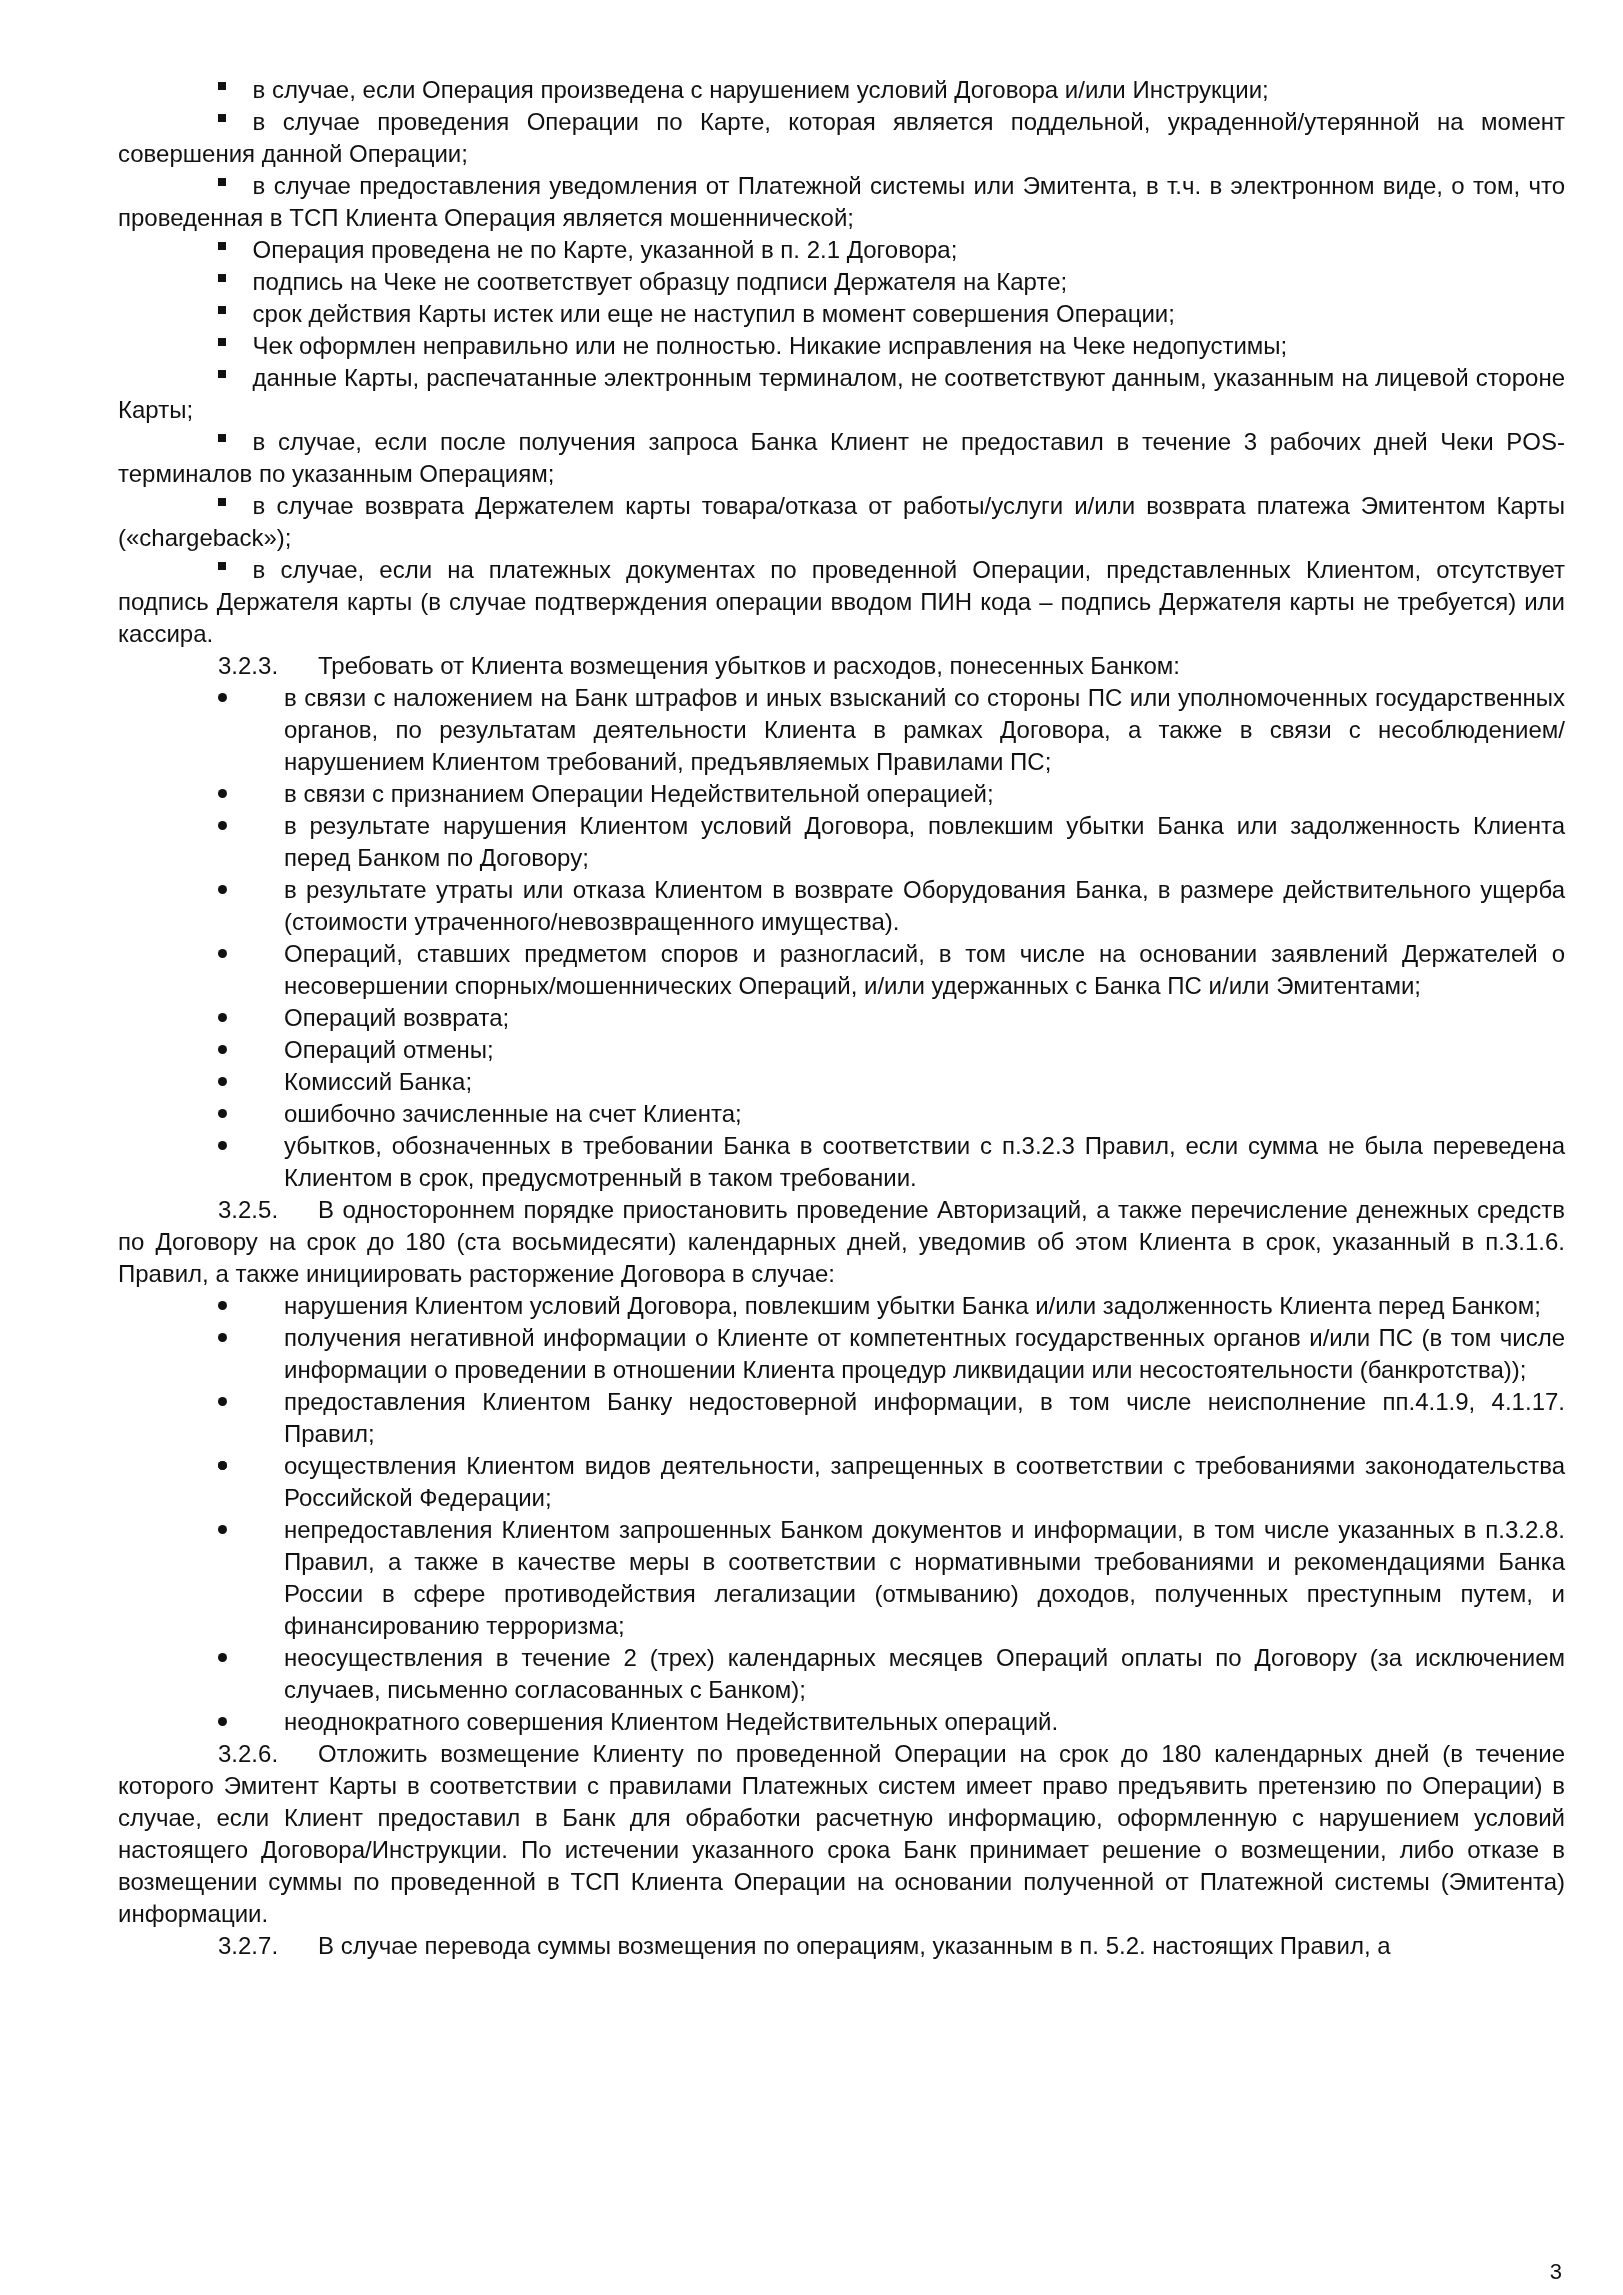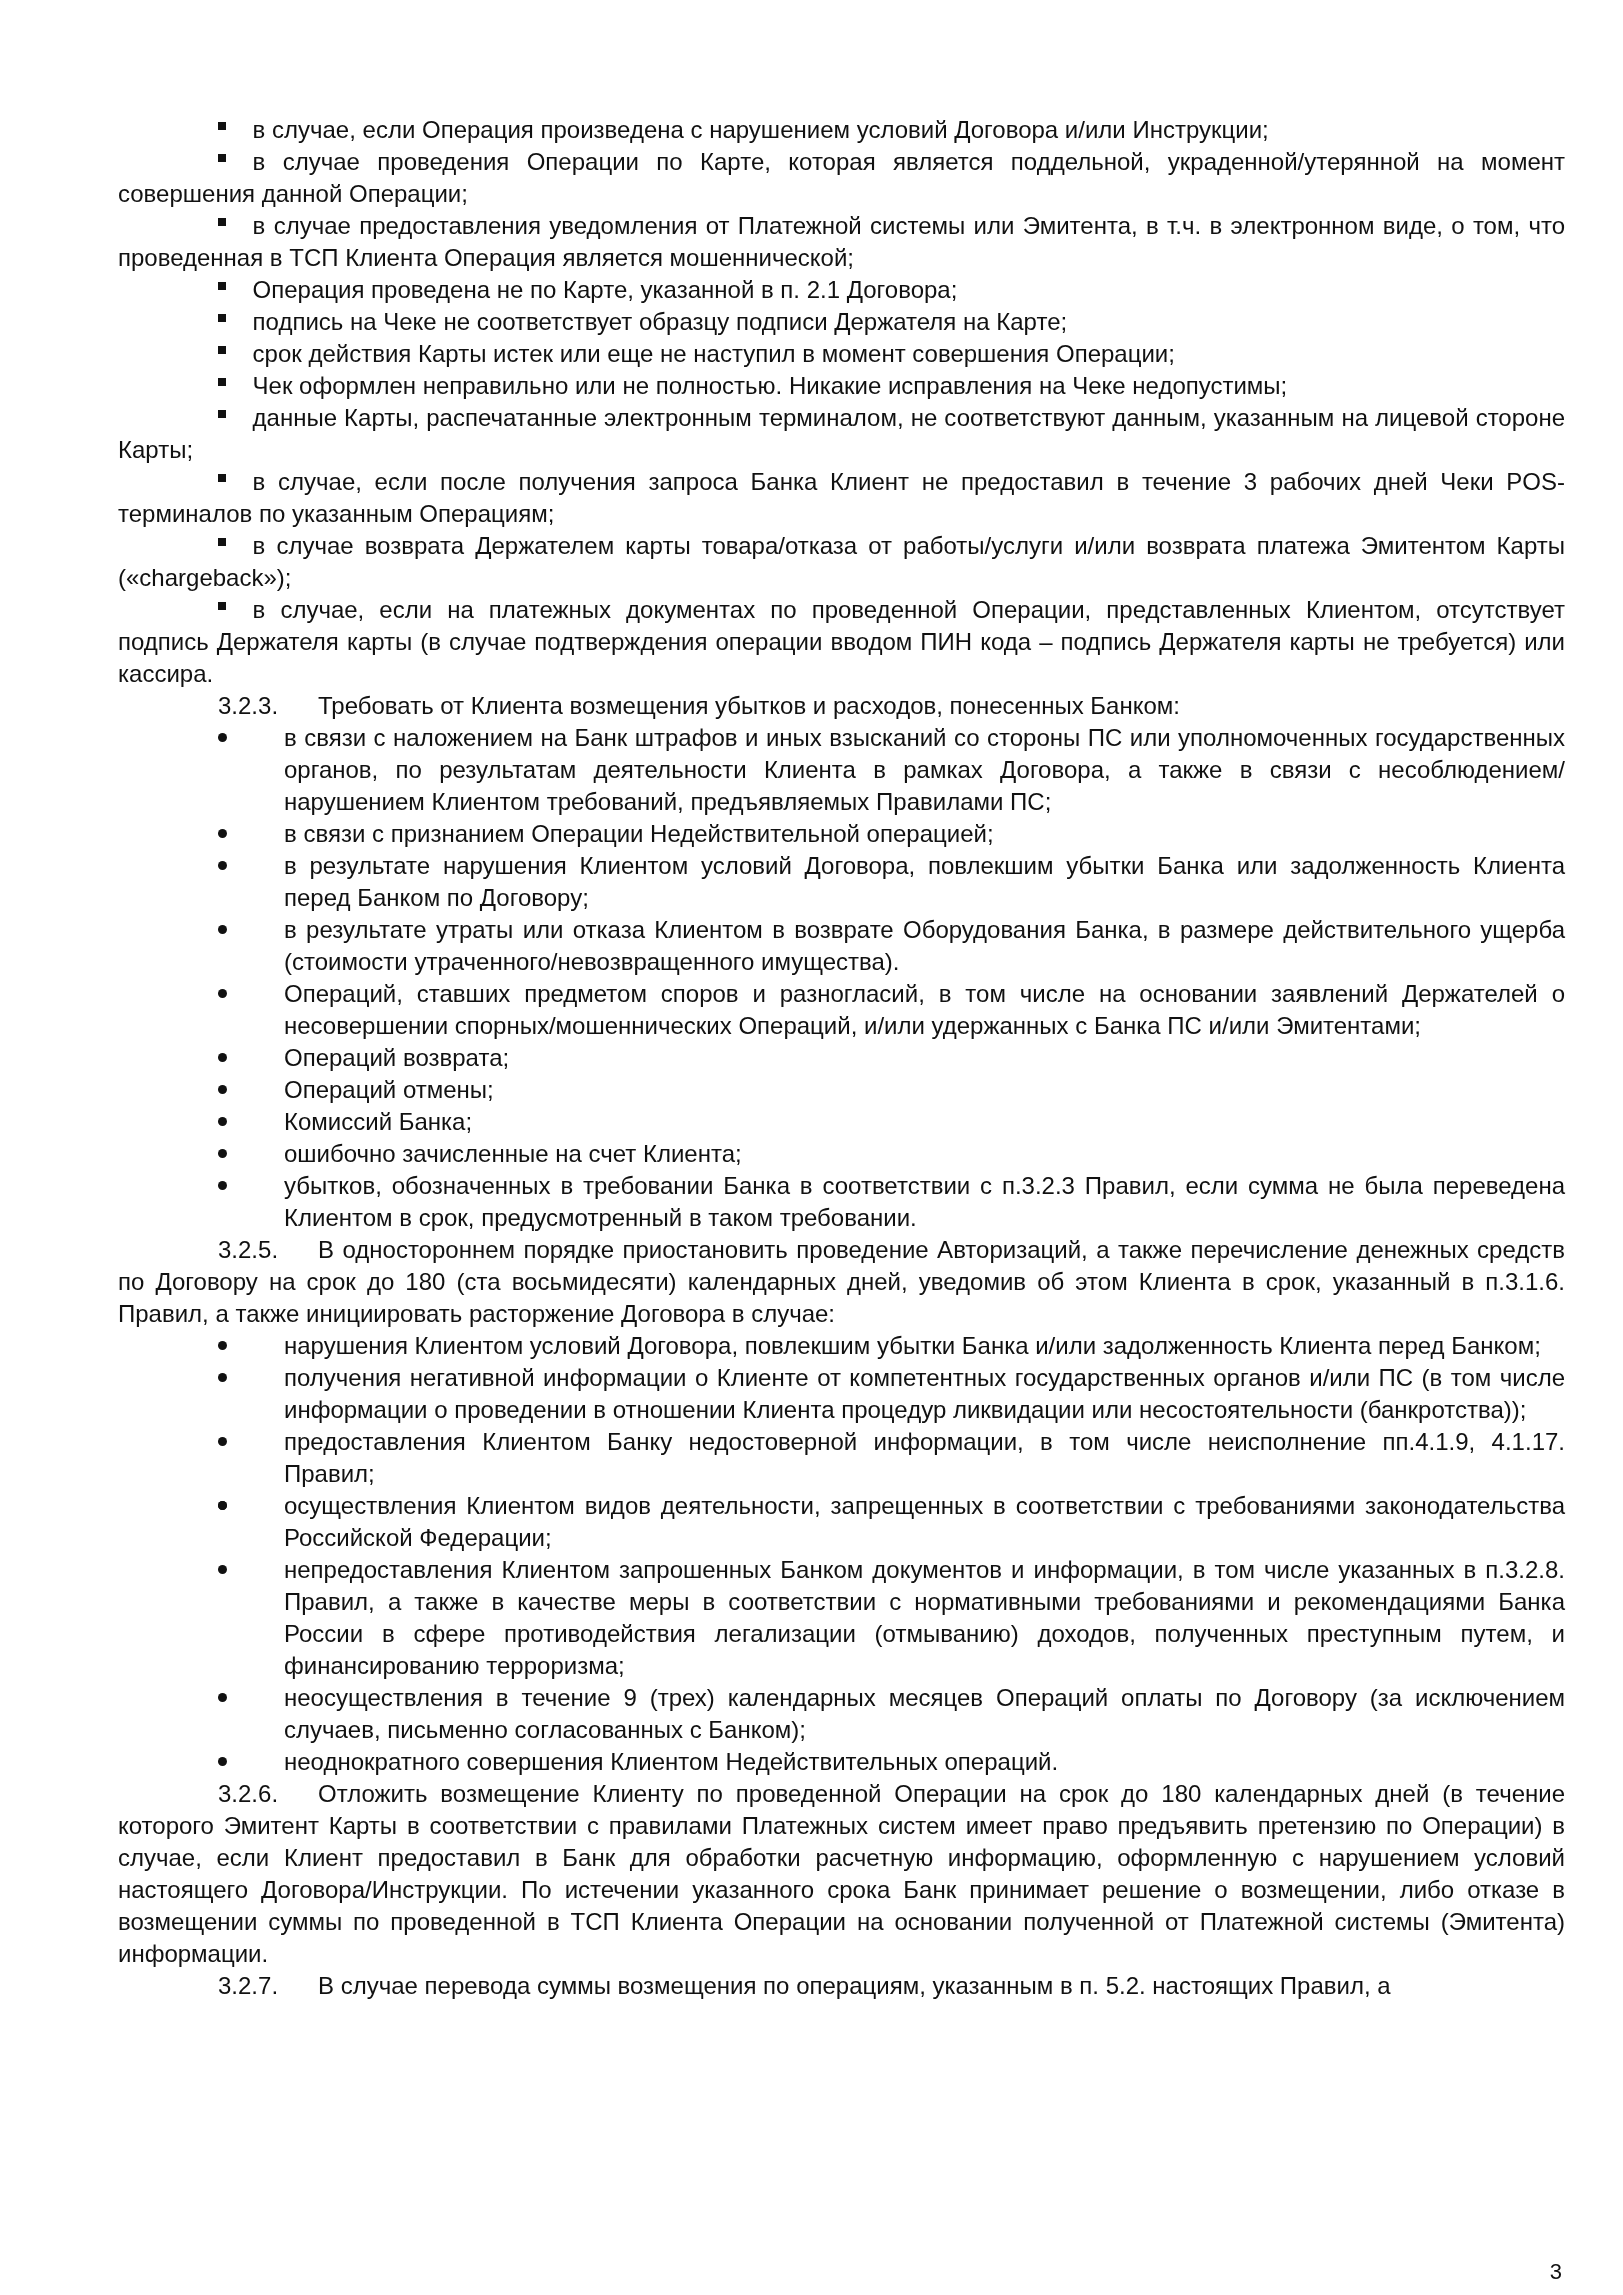--- a/index.html
+++ b/index.html
@@ -11,21 +11,20 @@
       font-family: "Liberation Sans", sans-serif;
       color: #111111;
     }
     .page {
       position: absolute;
       left: 118px;
       top: 74px;
       width: 1447px;
       font-size: 24px;
       line-height: 32px;
-      margin-top: 40px;
     }
     .sq-item {
       text-indent: 100px;
       text-align: justify;
       margin: 0;
       position: relative;
     }
     .sq-item .sq {
       display: inline-block;
       width: 7.6px; height: 7.6px;
@@ -103,21 +102,21 @@
   </div>
 
   <div>
     <p class="clause"><span class="num">3.2.5.</span><span>В одностороннем порядке приостановить проведение Авторизаций, а также перечисление денежных средств по Договору на срок до 180 (ста восьмидесяти) календарных дней, уведомив об этом Клиента в срок, указанный в п.3.1.6. Правил, а также инициировать расторжение Договора в случае:</span></p>
     <p class="dot-item"><span class="dot"></span><span>нарушения Клиентом условий Договора, повлекшим убытки Банка и/или задолженность Клиента перед Банком;</span></p>
     <p class="dot-item"><span class="dot"></span><span>получения негативной информации о Клиенте от компетентных государственных органов и/или ПС (в том числе информации о проведении в отношении Клиента процедур ликвидации или несостоятельности (банкротства));</span></p>
     <p class="dot-item"><span class="dot"></span><span>предоставления Клиентом Банку недостоверной информации, в том числе неисполнение пп.4.1.9, 4.1.17. Правил;</span></p>
     <p class="dot-item"><span class="dot"></span></p>
     <p class="dot-item"><span class="dot"></span><span>осуществления Клиентом видов деятельности, запрещенных в соответствии с требованиями законодательства Российской Федерации;</span></p>
     <p class="dot-item"><span class="dot"></span><span>непредоставления Клиентом запрошенных Банком документов и информации, в том числе указанных в п.3.2.8. Правил, а также в качестве меры в соответствии с нормативными требованиями и рекомендациями Банка России в сфере противодействия легализации (отмыванию) доходов, полученных преступным путем, и финансированию терроризма;</span></p>
-    <p class="dot-item"><span class="dot"></span><span>неосуществления в течение 9 (трех) календарных месяцев Операций оплаты по Договору (за исключением случаев, письменно согласованных с Банком);</span></p>
+    <p class="dot-item"><span class="dot"></span><span>неосуществления в течение 2 (трех) календарных месяцев Операций оплаты по Договору (за исключением случаев, письменно согласованных с Банком);</span></p>
     <p class="dot-item"><span class="dot"></span><span>неоднократного совершения Клиентом Недействительных операций.</span></p>
   </div>
 
   <div>
     <p class="clause"><span class="num">3.2.6.</span><span>Отложить возмещение Клиенту по проведенной Операции на срок до 180 календарных дней (в течение которого Эмитент Карты в соответствии с правилами Платежных систем имеет право предъявить претензию по Операции) в случае, если Клиент предоставил в Банк для обработки расчетную информацию, оформленную с нарушением условий настоящего Договора/Инструкции. По истечении указанного срока Банк принимает решение о возмещении, либо отказе в возмещении суммы по проведенной в ТСП Клиента Операции на основании полученной от Платежной системы (Эмитента) информации.</span></p>
   </div>
 
   <div>
     <p class="clause"><span class="num">3.2.7.</span><span>В случае перевода суммы возмещения по операциям, указанным в п. 5.2. настоящих Правил, а</span></p>
   </div>

